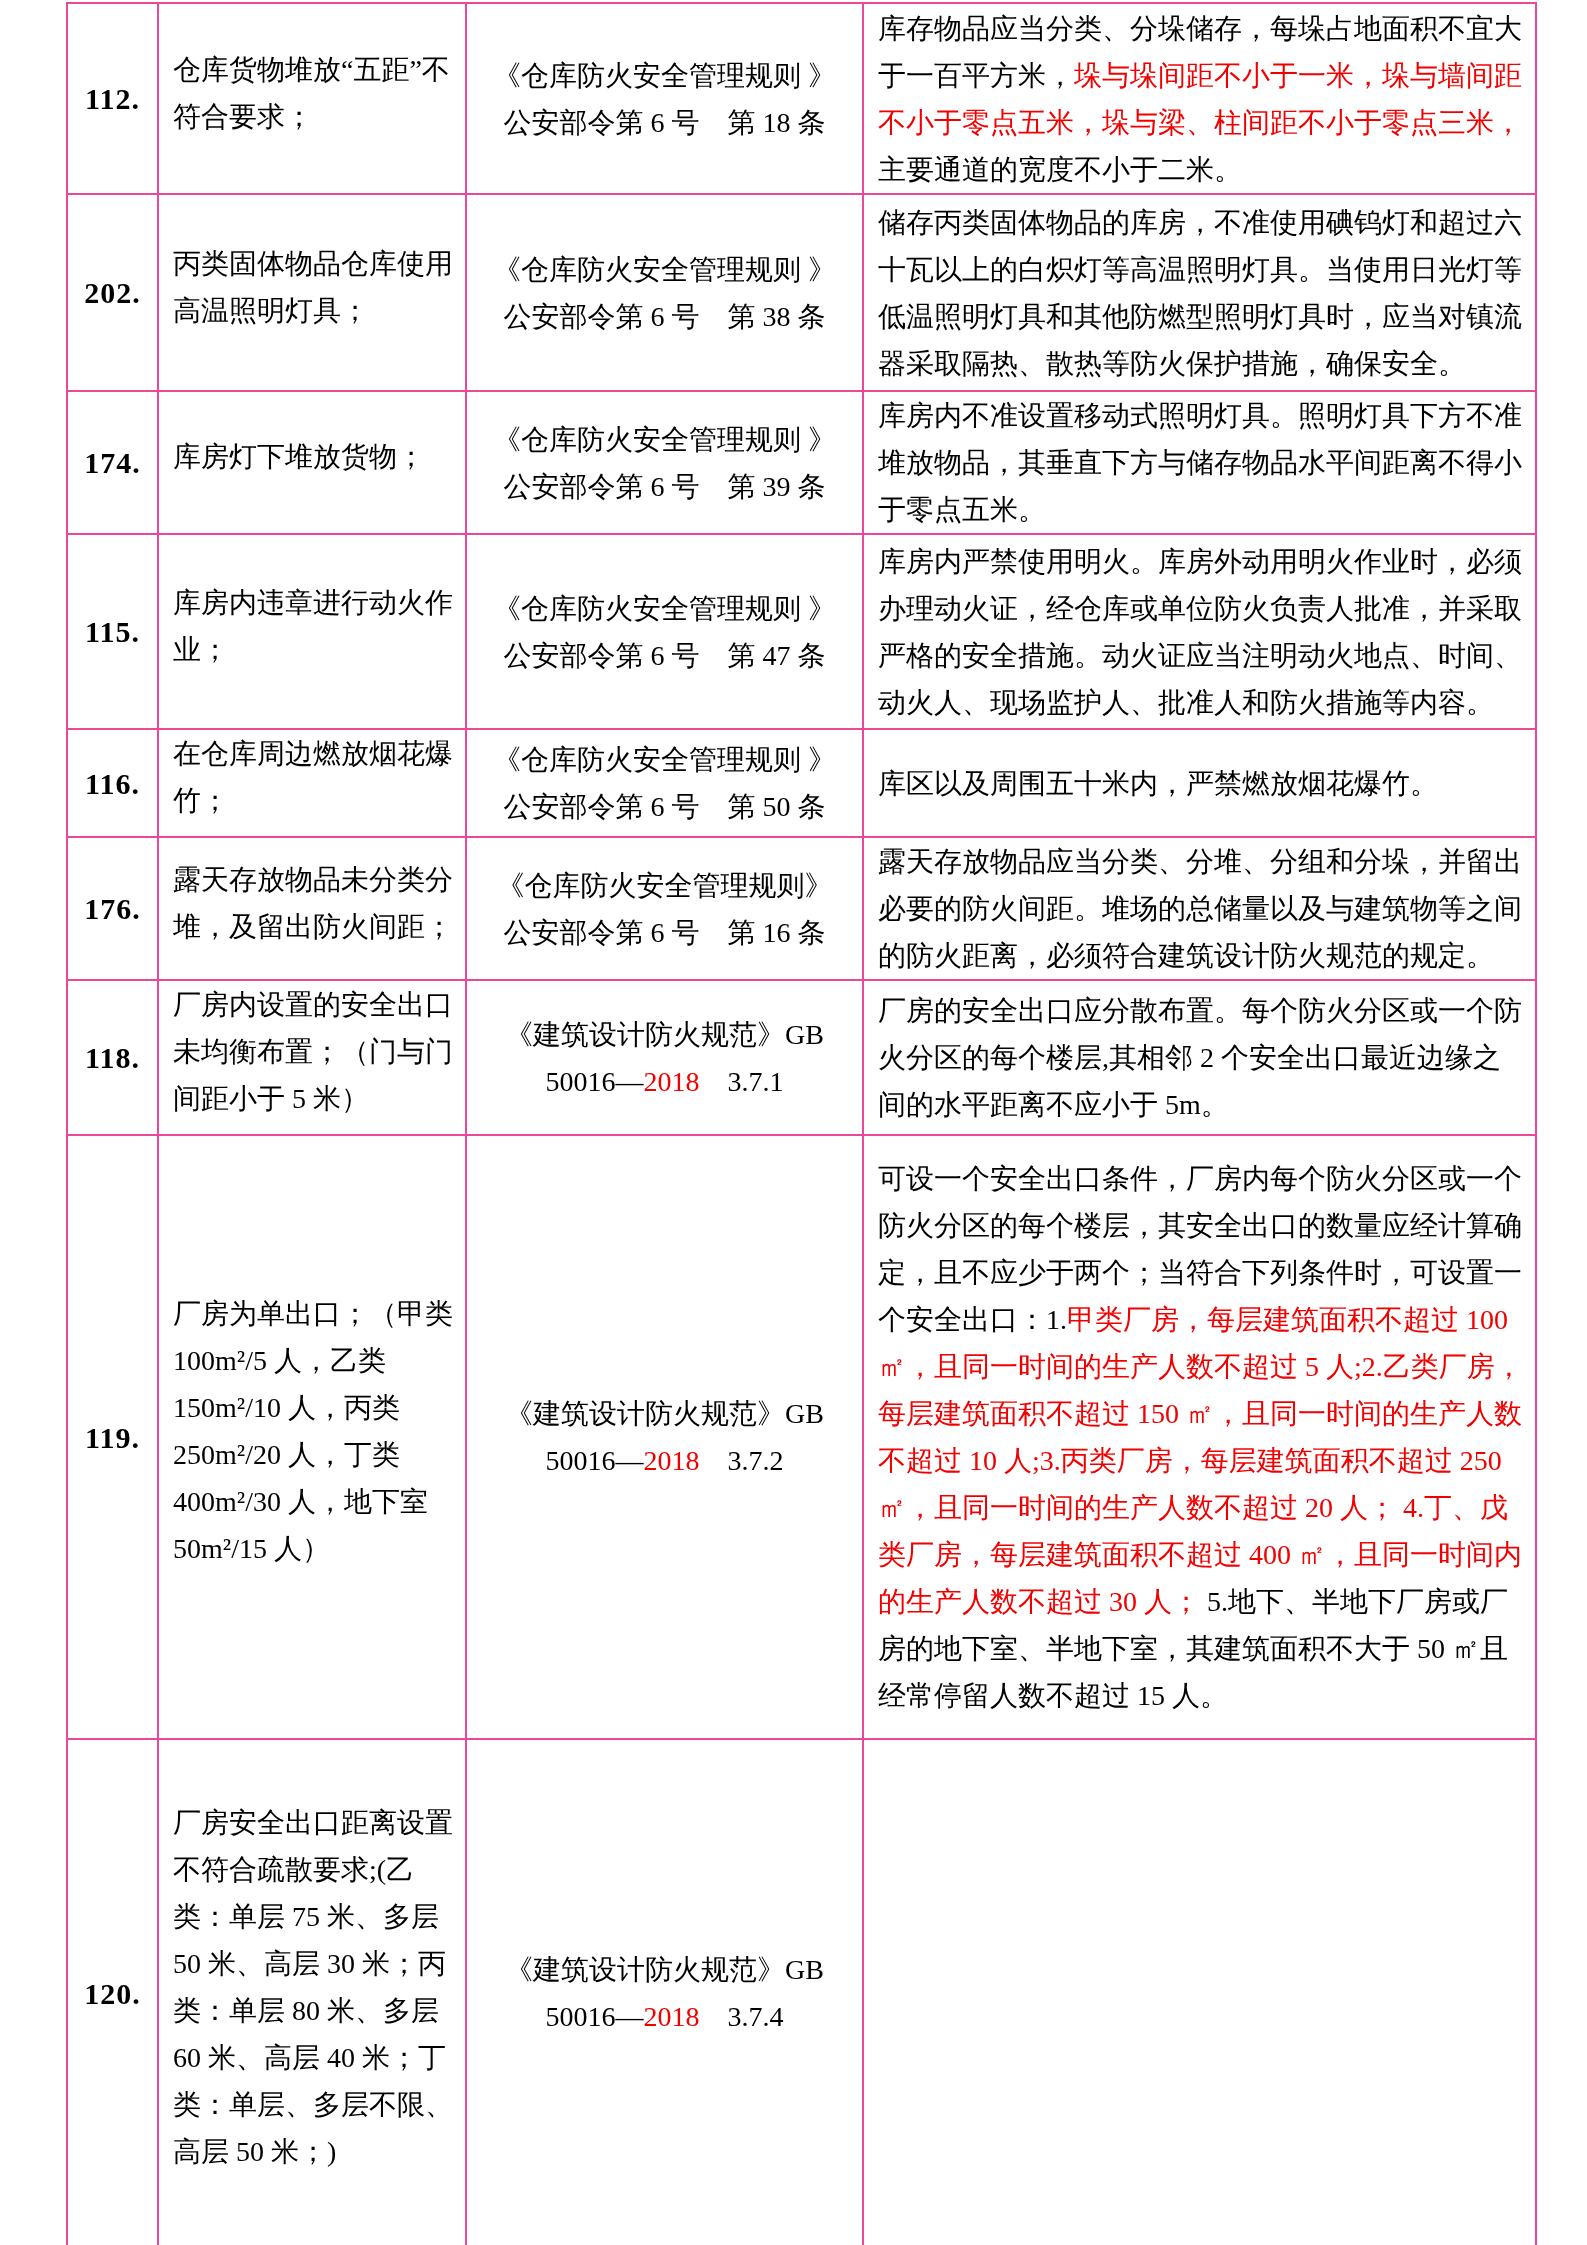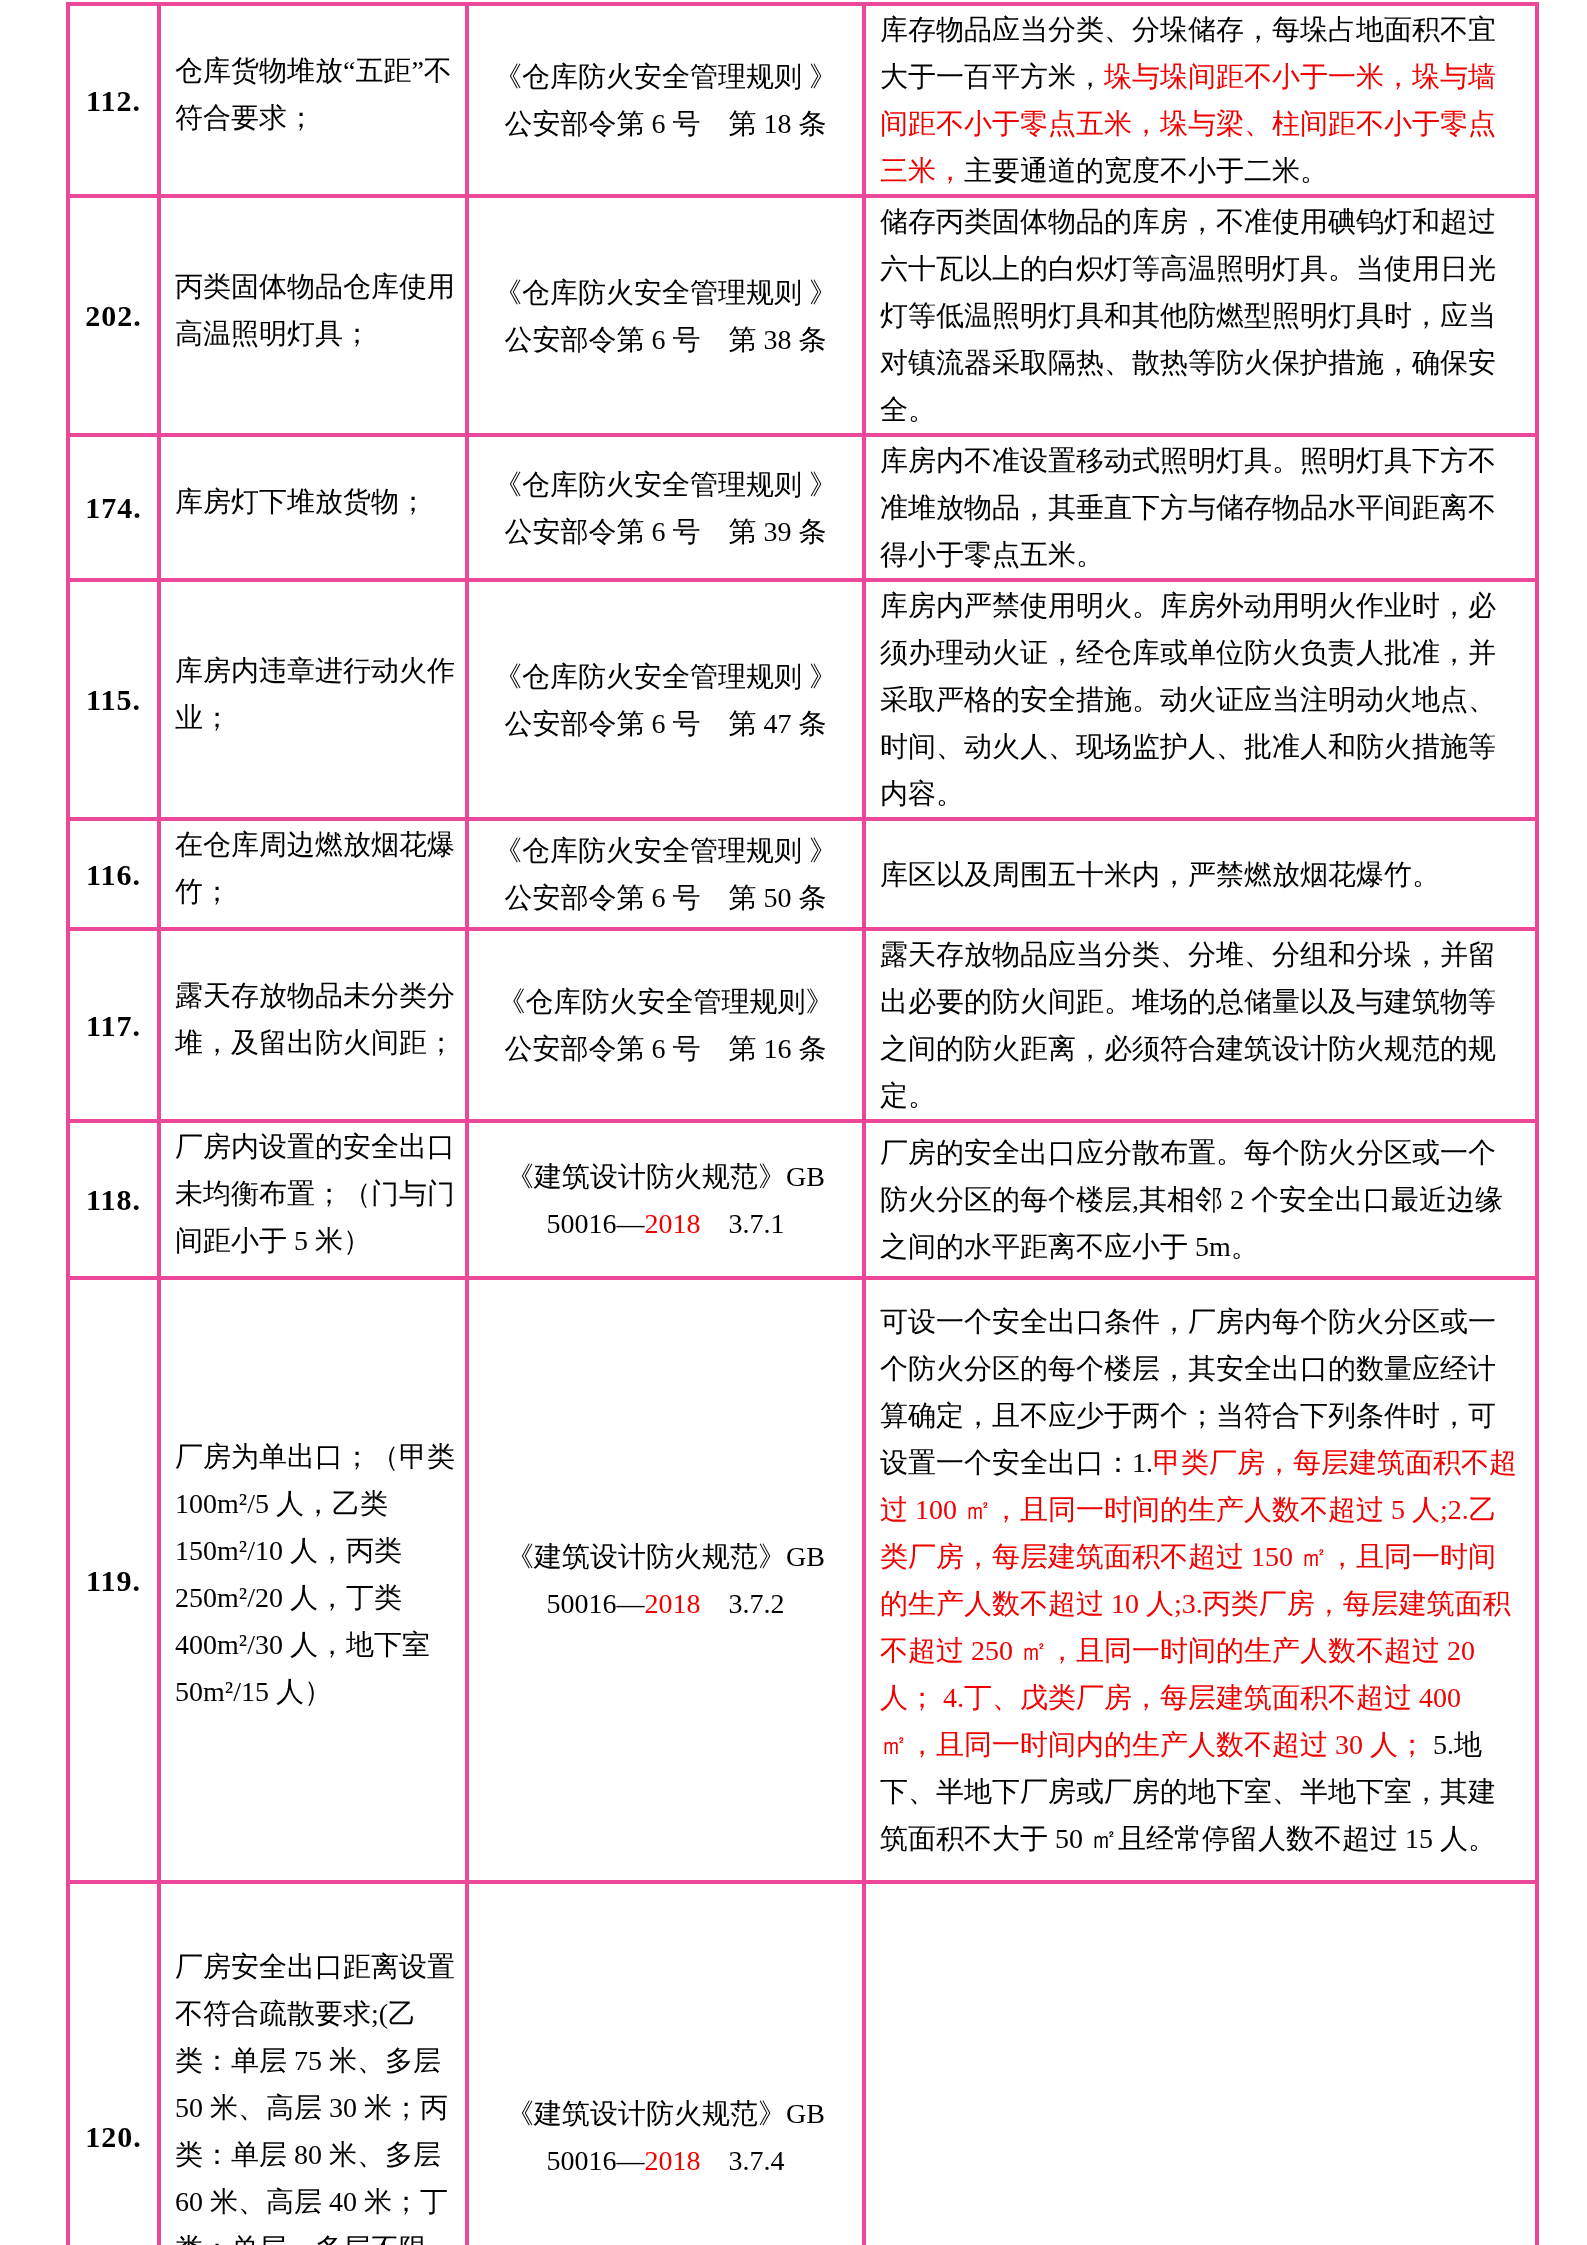--- a/index.html
+++ b/index.html
@@ -10,21 +10,21 @@
     font-family:"Liberation Serif","DejaVu Serif",serif;
     color:#000;
   }
   table[data-name="regulations-table"]{
     position:absolute;left:66px;top:2px;
     width:1469px;
     border-collapse:collapse;
     table-layout:fixed;
   }
   td{
-    border:4px solid #ec4899;
+    border:2px solid #ec4899;
     vertical-align:middle;
     font-size:28px;
     line-height:47px;
     color:#000;
     overflow:hidden;
     position:relative;
   }
   tr:last-child td{border-bottom:3px solid #000;}
   td.serial{text-align:center;font-size:30px;letter-spacing:1px;font-weight:bold;}
   td.violation{padding:0 10px 12px 14px;}
@@ -82,21 +82,21 @@
       <tr data-name="table-row" style="height: 85px; margin-left: 40px;">
         <td class="serial" data-name="serial-cell">116.</td>
         <td class="violation" data-name="violation-cell"><span data-name="text-segment">在仓库周边燃放烟花爆竹；</span></td>
         <td class="basis" data-name="basis-cell">
           <div data-name="basis-line"><span data-name="text-segment">《仓库防火安全管理规则 》</span></div>
           <div data-name="basis-line"><span data-name="text-segment">公安部令第 6 号　第 50 条</span></div>
         </td>
         <td class="req" data-name="requirement-cell"><span data-name="text-segment">库区以及周围五十米内，严禁燃放烟花爆竹。</span></td>
       </tr>
       <tr data-name="table-row" style="height: 142px;">
-        <td class="serial" data-name="serial-cell">117.</td>
+        <td class="serial" data-name="serial-cell">176.</td>
         <td class="violation" data-name="violation-cell"><span data-name="text-segment">露天存放物品未分类分堆，及留出防火间距；</span></td>
         <td class="basis" data-name="basis-cell">
           <div data-name="basis-line"><span data-name="text-segment">《仓库防火安全管理规则》</span></div>
           <div data-name="basis-line"><span data-name="text-segment">公安部令第 6 号　第 16 条</span></div>
         </td>
         <td class="req" data-name="requirement-cell"><span data-name="text-segment">露天存放物品应当分类、分堆、分组和分垛，并留出必要的防火间距。堆场的总储量以及与建筑物等之间的防火距离，必须符合建筑设计防火规范的规定。</span></td>
       </tr>
       <tr data-name="table-row" style="height: 128px;">
         <td class="serial" data-name="serial-cell">118.</td>
         <td class="violation" data-name="violation-cell"><span data-name="text-segment">厂房内设置的安全出口未均衡布置；（门与门间距小于 5 米）</span></td>

